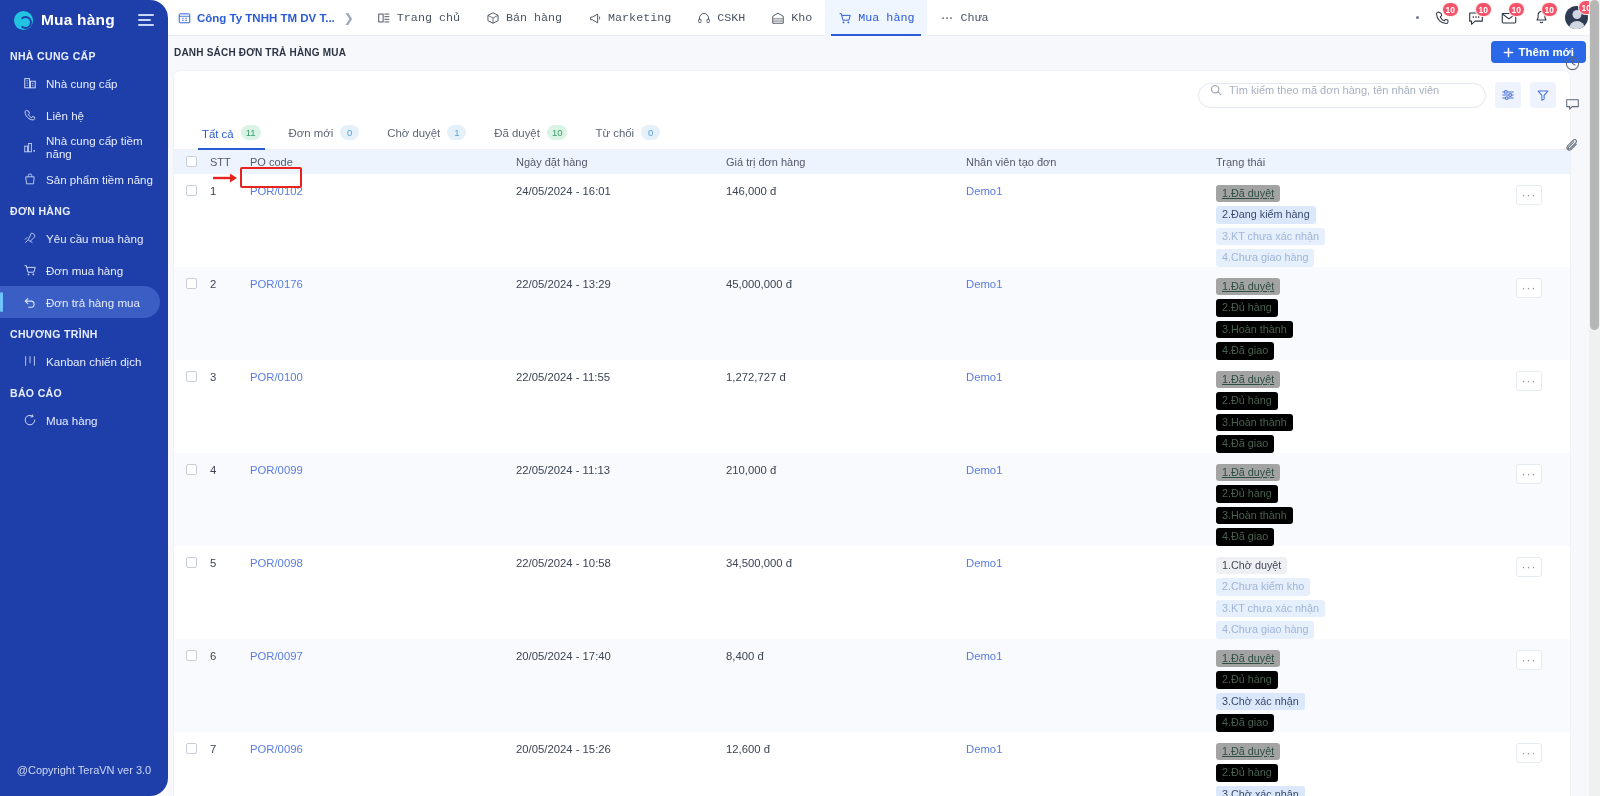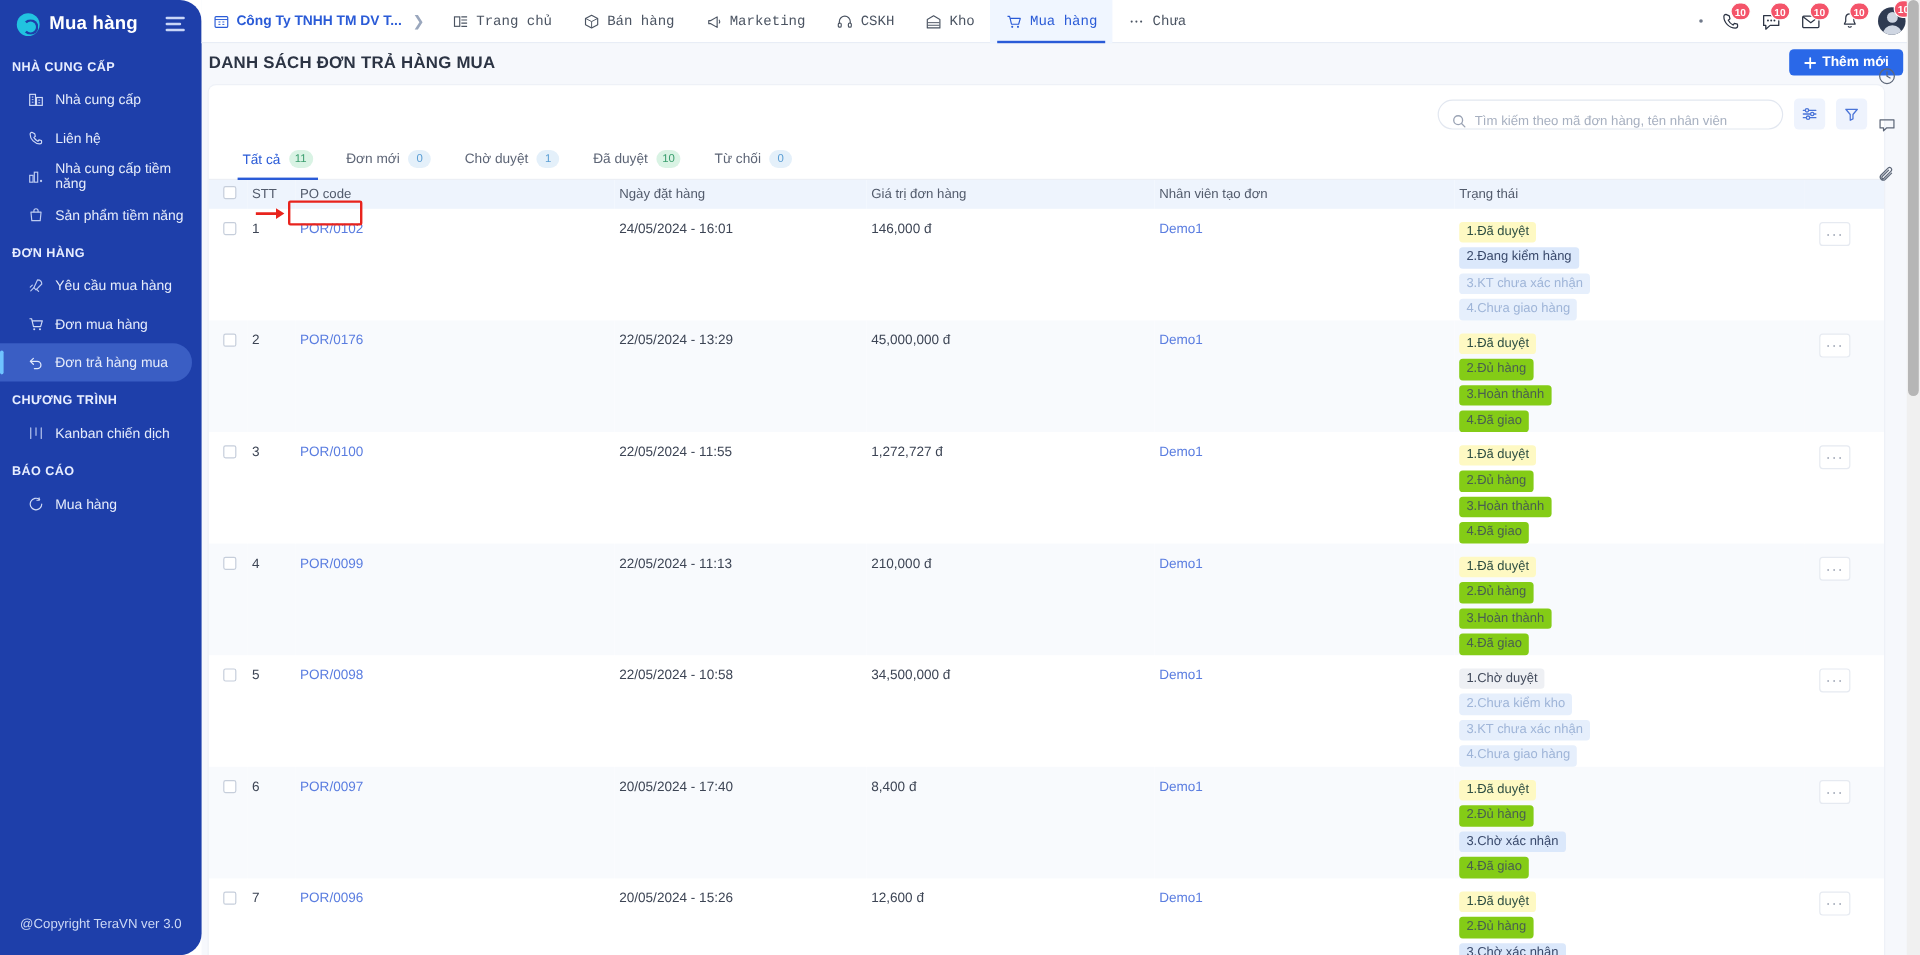--- a/index.html
+++ b/index.html
@@ -114,37 +114,37 @@
   .avatar::before {
     content: ""; position: absolute; left: 50%; bottom: -2px; transform: translateX(-50%);
     width: 16px; height: 10px; border-radius: 8px 8px 0 0; background: #cfd6e2;
   }
 
   
   .page-head {
     height: 32px; display: flex; align-items: center; padding: 0 14px 0 6px;
     background: #f6f8fc;
   }
-  .page-title { font-size: 14px; font-weight: bold; color: #2c3444; letter-spacing: .2px; }
+  .page-title { font-size: 10px; font-weight: bold; color: #2c3444; letter-spacing: .2px; }
   .btn-add {
     margin-left: auto; display: flex; align-items: center; gap: 5px;
     background: #2a68e8; color: #fff; font-size: 11.5px; font-weight: bold;
     padding: 5px 12px; border-radius: 4px; border: none; cursor: pointer;
   }
 
   
   .card {
     flex: 1; margin: 3px 30px 0 6px; background: #ffffff;
     border-radius: 6px 6px 0 0; display: flex; flex-direction: column;
     min-height: 0; box-shadow: 0 0 0 1px #eef1f7;
   }
   .card-top { height: 48px; display: flex; align-items: center; justify-content: flex-end; padding: 0 14px; }
   .searchbox {
     width: 288px; height: 25px; border: 1px solid #e2e7f0; border-radius: 13px;
-    display: flex; align-items: flex-end; gap: 7px; padding: 0 11px; background: #fff;
+    display: flex; align-items: flex-start; gap: 7px; padding: 0 11px; background: #fff;
   }
   .searchbox input {
     border: none; outline: none; flex: 1; font-size: 11px; color: #5a6274;
     font-family: "Liberation Sans", sans-serif; background: transparent;
   }
   .searchbox input::placeholder { color: #a7b0c0; }
   .icon-btn {
     width: 26px; height: 26px; border-radius: 4px; background: #eef3fd;
     display: flex; align-items: center; justify-content: center; cursor: pointer;
     margin-left: 9px;
@@ -187,22 +187,22 @@
     width: 11px; height: 11px; border: 1px solid #c6cedb; border-radius: 2px; background: #fff;
     display: inline-block; cursor: pointer;
   }
   .po-link { color: #5a7de0; cursor: pointer; }
   .emp-link { color: #5a7de0; cursor: pointer; }
   .stat-list { display: flex; flex-direction: column; align-items: flex-start; gap: 4px; }
   .pill {
     font-size: 10.8px; padding: 2px 6px; border-radius: 3px; line-height: 1.25;
     white-space: nowrap;
   }
-  .pill.green  { background: #fef9c3; color: #2f4f43; }
-  .pill.greenl { background: #84cc16; color: #49604f; }
+  .pill.green  { background: #a3a3a3; color: #2f4f43; text-decoration: underline; }
+  .pill.greenl { background: #000000; color: #49604f; }
   .pill.blue   { background: #dbe8fb; color: #3a4a6c; }
   .pill.bluel  { background: #e6effc; color: #9fb5d8; }
   .pill.gray   { background: #eef0f4; color: #41495a; }
   .dots-btn {
     width: 26px; height: 20px; border: 1px solid #e6eaf1; border-radius: 3px;
     background: #fff; display: flex; align-items: center; justify-content: center;
     cursor: pointer; color: #8a93a5; font-size: 12px; letter-spacing: 1px;
     margin-left: 8px;
   }
 

